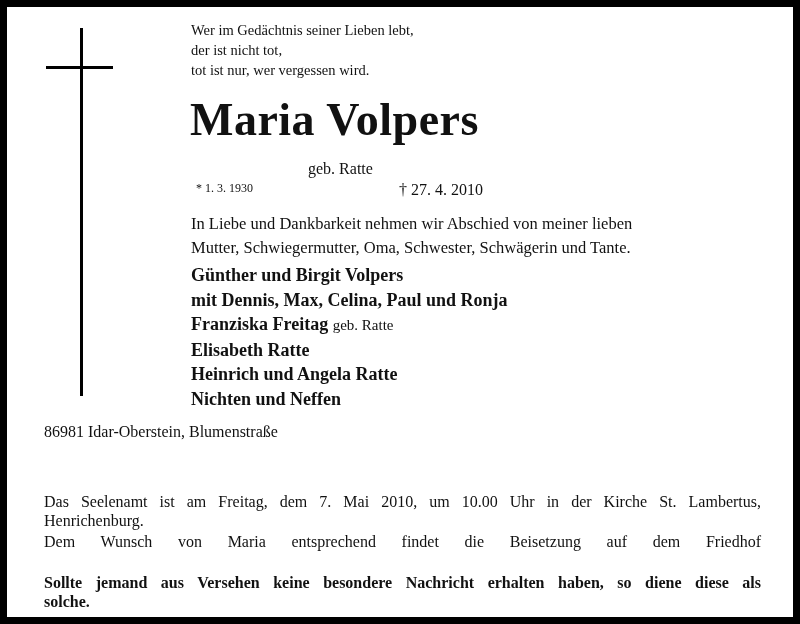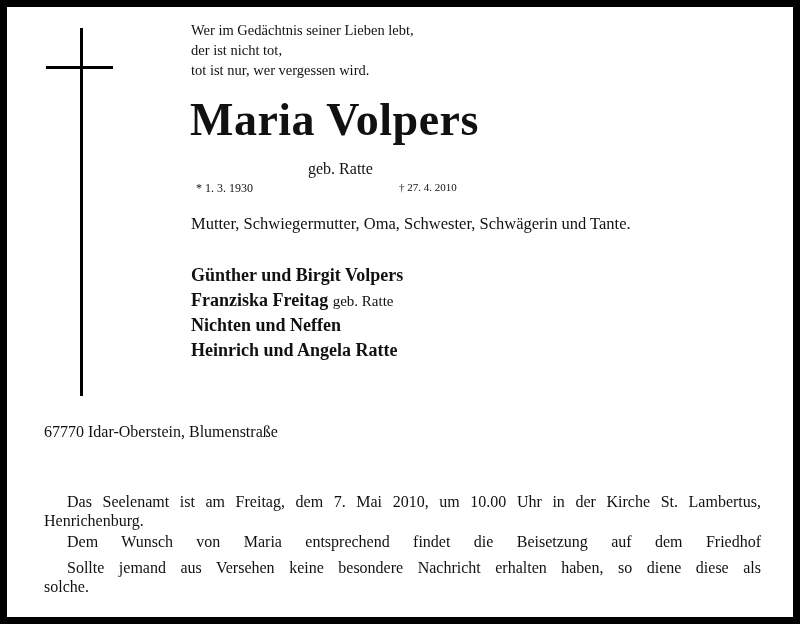--- a/index.html
+++ b/index.html
@@ -6,31 +6,31 @@
   body { width:800px; height:624px; background:#000; position:relative; overflow:hidden;
          font-family:"Liberation Serif", "DejaVu Serif", serif; color:#111; }
   .page { position:absolute; left:7px; top:7px; width:786px; height:610px; background:#fff; }
   .abs { position:absolute; white-space:nowrap; }
   .cross-v { position:absolute; left:73px; top:21px; width:3px; height:368px; background:#000; }
   .cross-h { position:absolute; left:39px; top:59px; width:67px; height:3px; background:#000; }
   .motto { left:184px; top:13px; font-size:14.5px; line-height:20px; }
   .name { left:183px; top:86px; font-size:46px; font-weight:bold; letter-spacing:0.5px; }
   .maiden { left:301px; top:153px; font-size:16px; }
   .born { left:189px; top:174px; font-size:12px; }
-  .died { left:392px; top:174px; font-size:11px; }
+  .died { left:392px; top:174px; font-size:16px; }
   .intro { left:184px; top:205px; font-size:16.5px; line-height:24px; }
   .mourners { left:184px; top:256px; font-size:18px; font-weight:bold; line-height:24.5px; }
   .mourners .geb { font-weight:normal; font-size:15px; }
   .addr { left:37px; top:416px; font-size:16px; }
   .kond { left:37px; top:446px; font-size:16px; }
   .para { position:absolute; left:37px; width:717px; font-size:16px; line-height:19px; text-align:justify; }
   .p1 { top:485px; }
   .p2 { top:525px; text-align-last:auto;font-family:Liberation Serif, serif; }
-  .p3 { top:551px; }
-  .jline { text-align:justify; text-align-last:justify; display:block;margin-left:23px; }
+  .p3 { top:566px;font-weight:bold; }
+  .jline { text-align:justify; text-align-last:justify; display:block; }
 </style>
 </head>
 <body>
 
 <div class="page">
   <div>
     <div class="cross-v"></div>
     <div class="cross-h"></div>
   </div>
 
@@ -39,31 +39,34 @@
     <div>der ist nicht tot,</div>
     <div>tot ist nur, wer vergessen wird.</div>
   </div>
 
   <div class="abs name">Maria Volpers</div>
   <div class="abs maiden">geb. Ratte</div>
   <div class="abs born">* 1. 3. 1930</div>
   <div class="abs died">† 27. 4. 2010</div>
 
   <div class="abs intro">
+    <div>In Liebe und Dankbarkeit nehmen wir Abschied von meiner lieben</div>
     <div>Mutter, Schwiegermutter, Oma, Schwester, Schwägerin und Tante.</div>
   </div>
 
   <div class="abs mourners">
     <div><span>Günther und Birgit Volpers</span></div>
+    <div><span>mit Dennis, Max, Celina, Paul und Ronja</span></div>
     <div><span>Franziska Freitag</span> <span class="geb">geb. Ratte</span></div>
+    <div><span>Elisabeth Ratte</span></div>
+    <div><span>Heinrich und Angela Ratte</span></div>
     <div><span>Nichten und Neffen</span></div>
-    <div><span>Heinrich und Angela Ratte</span></div>
   </div>
 
-  <div class="abs addr">67770 Idar-Oberstein, Blumenstraße</div>
+  <div class="abs addr">86981 Idar-Oberstein, Blumenstraße</div>
 
   <div class="para p1">
     <span class="jline">Das Seelenamt ist am Freitag, dem 7. Mai 2010, um 10.00 Uhr in der Kirche St. Lambertus,</span>
     <span>Henrichenburg.</span>
   </div>
   <div class="para p2">
     <span class="jline">Dem Wunsch von Maria entsprechend findet die Beisetzung auf dem Friedhof</span>
   </div>
   <div class="para p3">
     <span class="jline">Sollte jemand aus Versehen keine besondere Nachricht erhalten haben, so diene diese als</span>

